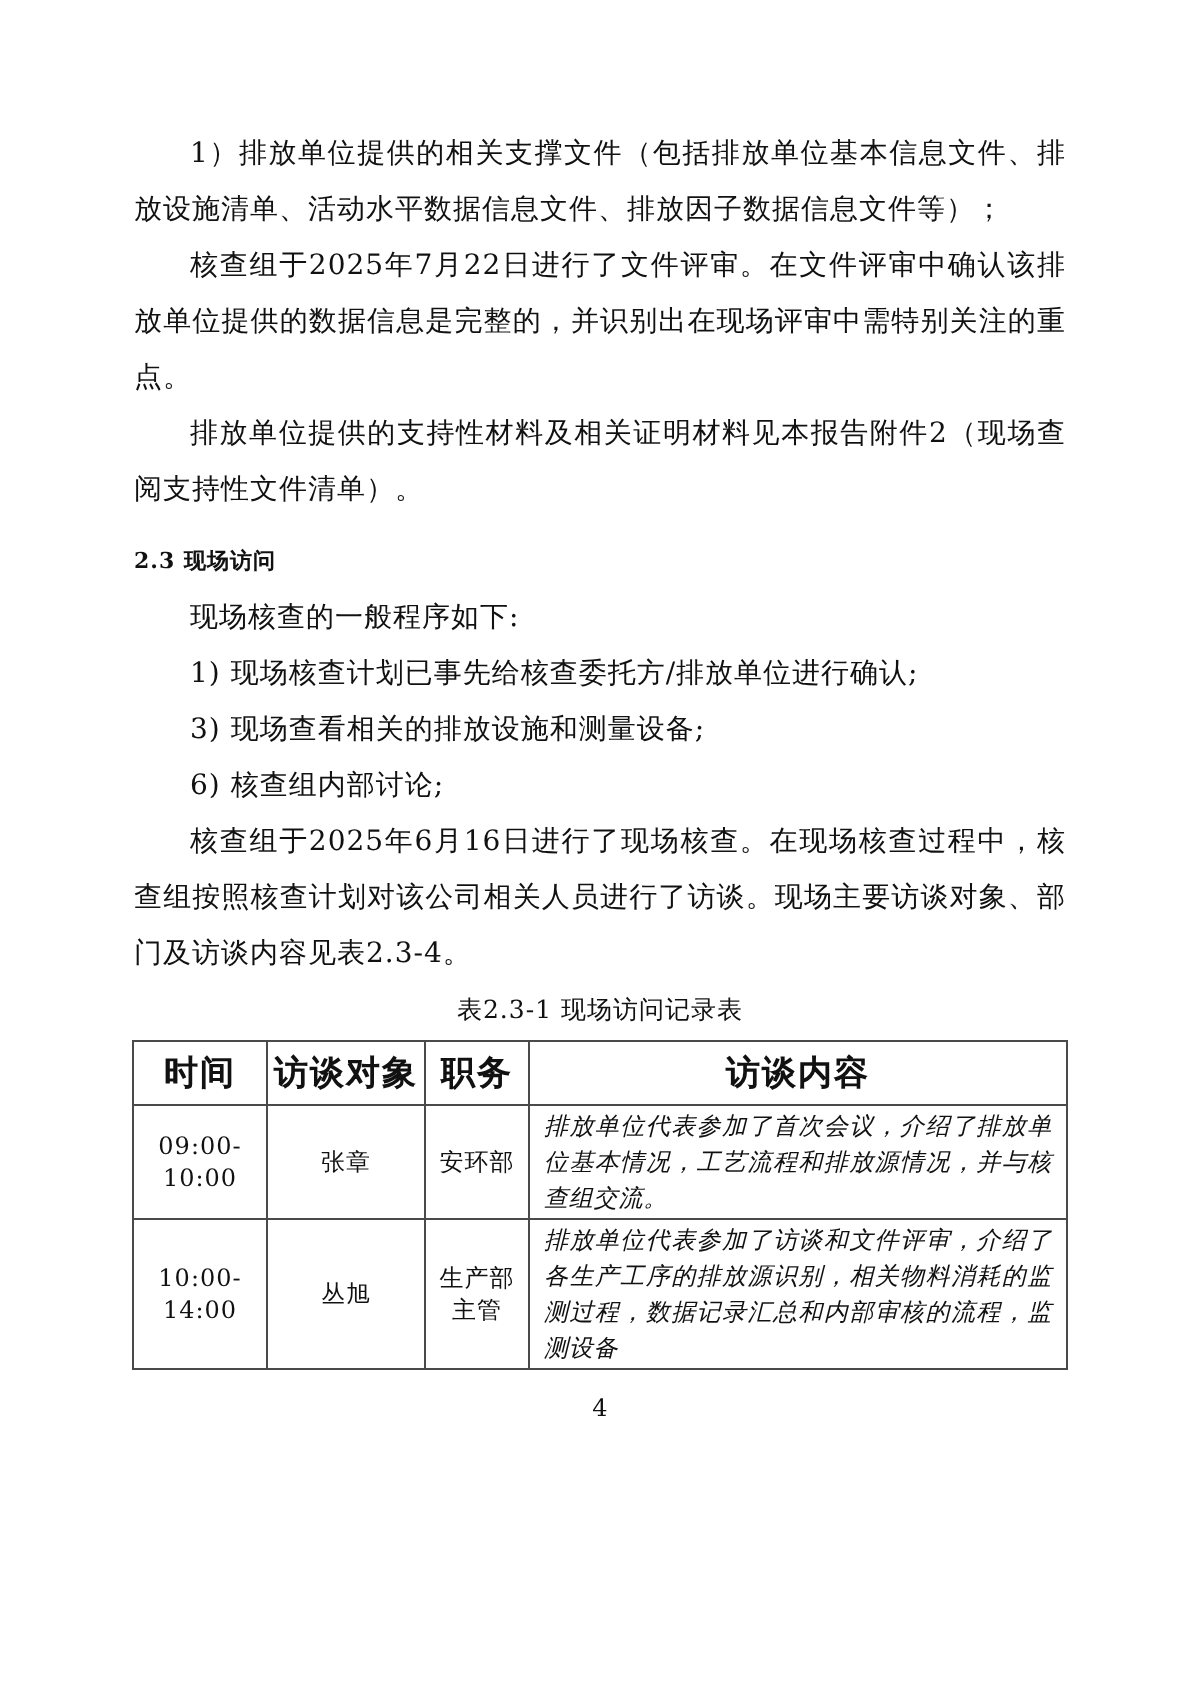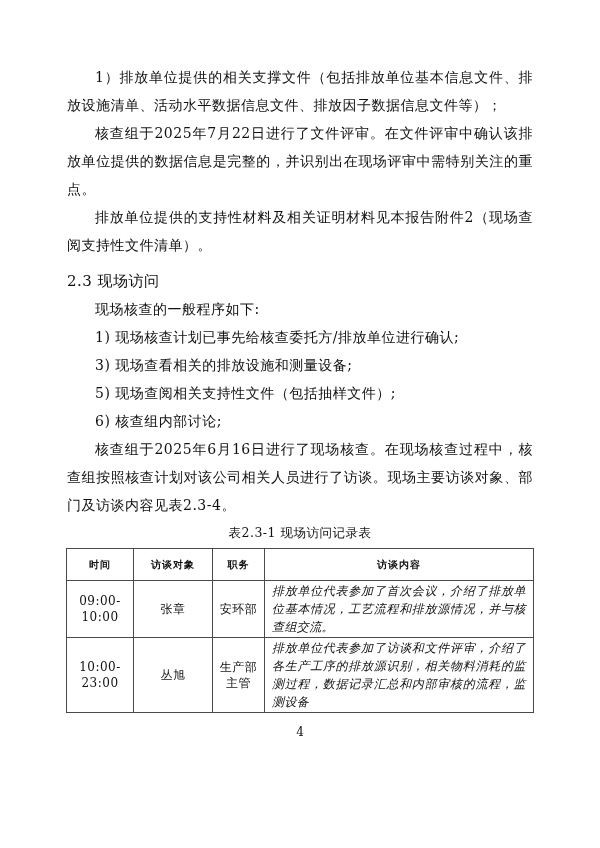--- a/index.html
+++ b/index.html
@@ -35,23 +35,23 @@
   p.list-line {
     margin: 0;
     font-size: 14px;
     line-height: 28px;
     letter-spacing: 0.5px;
     text-indent: 2em;
     white-space: nowrap;
   }
   h2.section-heading {
     margin: 8px 0 0 0;
-    font-size: 15px;
+    font-size: 11px;
     line-height: 28px;
-    font-weight: normal;
+    font-weight: bold;
     letter-spacing: 0.5px;
   }
   .table-caption {
     margin: 5px 0 6px 0;
     text-align: center;
     font-weight: normal;
     font-size: 12.5px;
     line-height: 18px;
     letter-spacing: 0.5px;
   }
@@ -60,21 +60,21 @@
     width: 468px;
     margin-left: -1px;
     table-layout: fixed;
   }
   table.interview th,
   table.interview td {
     border: 1px solid #4a4a4a;
   }
   table.interview thead th {
     height: 31px;
-    font-size: 10px;
+    font-size: 17px;
     font-weight: bold;
     text-align: center;
     vertical-align: middle;
     letter-spacing: 1px;
     padding: 0;
   }
   table.interview tbody tr {
     height: 55px;
   }
   td.cell-center {
@@ -114,21 +114,20 @@
 
     <p class="body">1）排放单位提供的相关支撑文件（包括排放单位基本信息文件、排放设施清单、活动水平数据信息文件、排放因子数据信息文件等）；</p>
     <p class="body">核查组于2025年7月22日进行了文件评审。在文件评审中确认该排放单位提供的数据信息是完整的，并识别出在现场评审中需特别关注的重点。</p>
     <p class="body">排放单位提供的支持性材料及相关证明材料见本报告附件2（现场查阅支持性文件清单）。</p>
 
     <h2 class="section-heading">2.3 现场访问</h2>
 
     <p class="body">现场核查的一般程序如下:</p>
     <p class="list-line">1) 现场核查计划已事先给核查委托方/排放单位进行确认;</p>
     <p class="list-line">3) 现场查看相关的排放设施和测量设备;</p>
-    <p class="list-line">5) 现场查阅相关支持性文件（包括抽样文件）;</p>
     <p class="list-line">6) 核查组内部讨论;</p>
 
     <p class="body">核查组于2025年6月16日进行了现场核查。在现场核查过程中，核查组按照核查计划对该公司相关人员进行了访谈。现场主要访谈对象、部门及访谈内容见表2.3-4。</p>
 
     <div class="table-caption">表2.3-1 现场访问记录表</div>
 
     <table class="interview">
       <colgroup>
         <col class="col-time">
         <col class="col-person">
@@ -146,21 +145,21 @@
       <tbody>
         <tr>
           <td class="cell-center">09:00-
 10:00</td>
           <td class="cell-center">张章</td>
           <td class="cell-center">安环部</td>
           <td class="cell-content">排放单位代表参加了首次会议，介绍了排放单位基本情况，工艺流程和排放源情况，并与核查组交流。</td>
         </tr>
         <tr>
           <td class="cell-center">10:00-
-23:00</td>
+14:00</td>
           <td class="cell-center">丛旭</td>
           <td class="cell-center">生产部
 主管</td>
           <td class="cell-content">排放单位代表参加了访谈和文件评审，介绍了各生产工序的排放源识别，相关物料消耗的监测过程，数据记录汇总和内部审核的流程，监测设备</td>
         </tr>
       </tbody>
     </table>
 
     <div class="page-number">4</div>
   </div>

